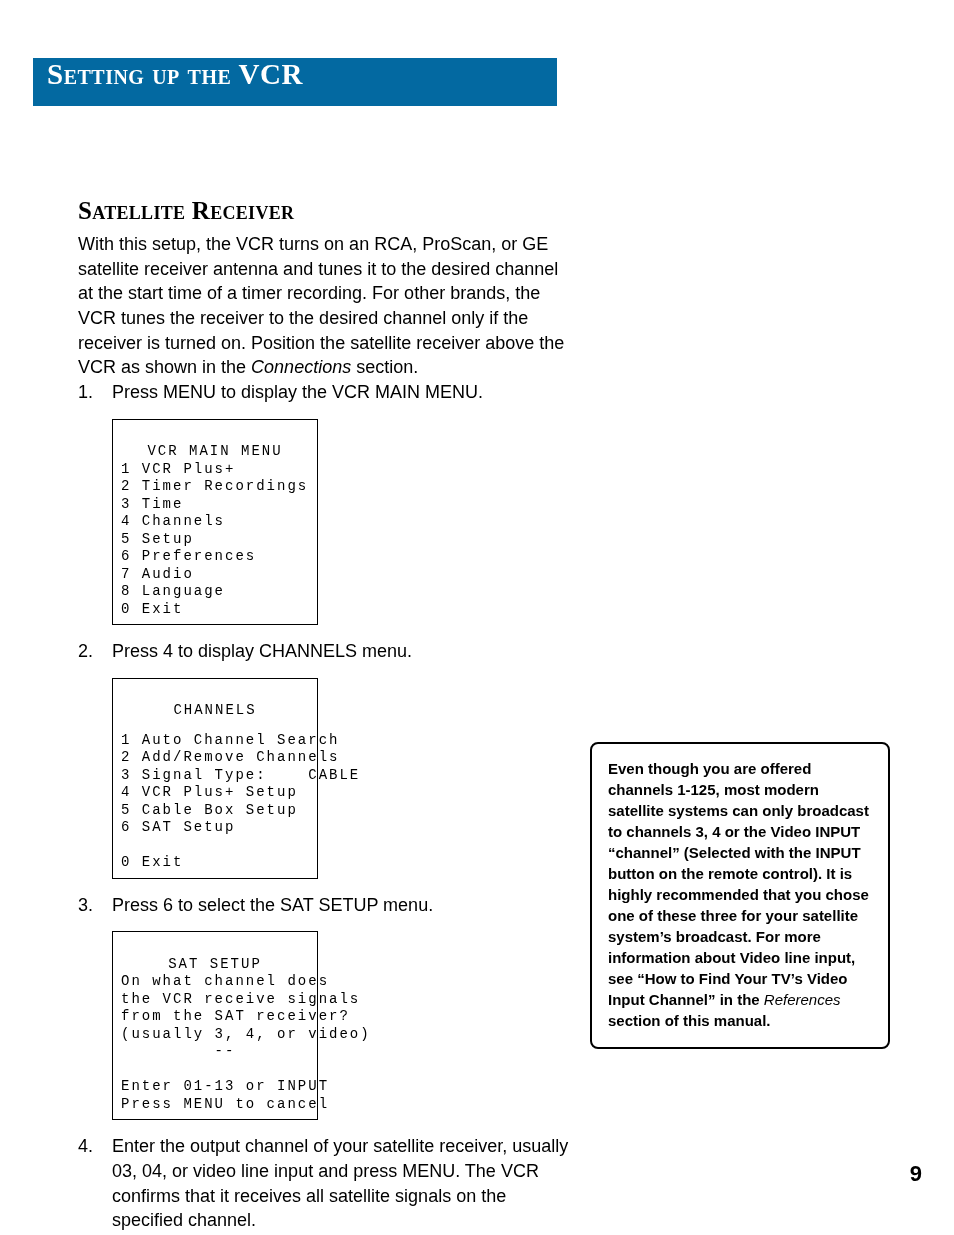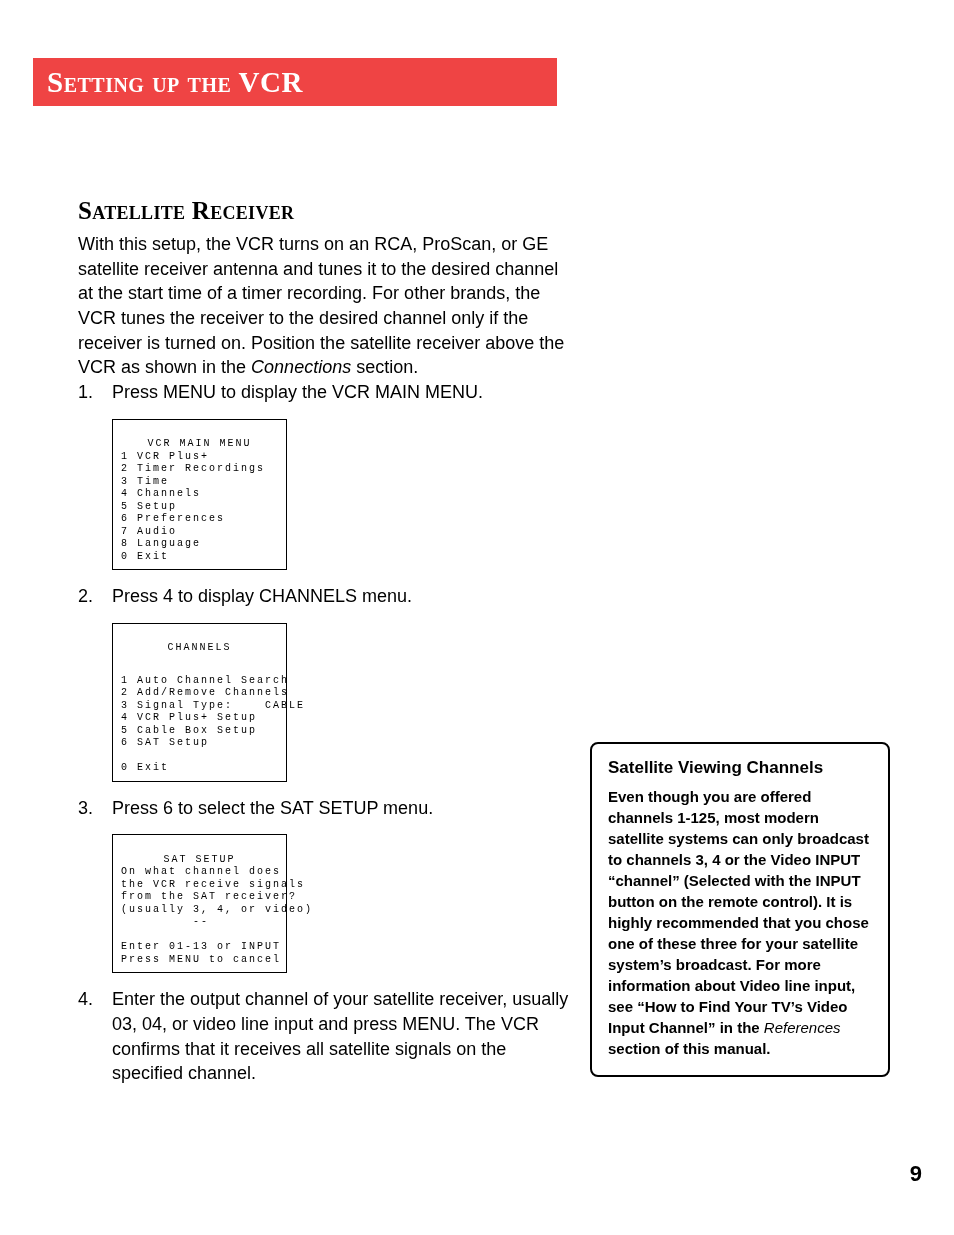--- a/index.html
+++ b/index.html
@@ -10,24 +10,23 @@
     font-family: "Helvetica Neue", Arial, sans-serif;
     color: #000;
     position: relative;
   }
   .title-bar {
     position: absolute;
     left: 33px;
     top: 58px;
     width: 524px;
     height: 48px;
-    background: #ef4444;
+    background: #0369a1;
     color: #fff;
     display: flex;
-    align-items: center;
     padding-left: 14px;
     font-family: Georgia, "Times New Roman", serif;
     font-variant: small-caps;
     font-weight: 700;
     font-size: 29px;
     letter-spacing: 0.5px;
   }
   .content {
     position: absolute;
     left: 78px;
@@ -50,25 +49,25 @@
   .step-row {
     display: flex;
     font-size: 18px;
     line-height: 1.37;
   }
   .step-num { width: 34px; flex: 0 0 34px; }
   .step-txt { flex: 1; }
   .italic { font-style: italic; }
   .menu-box {
     border: 1px solid #000;
-    width: 175px;
+    width: 206px;
     margin-left: 34px;
     padding: 6px 8px 6px 8px;
     font-family: "Courier New", monospace;
-    font-size: 10px;
+    font-size: 14px;
     letter-spacing: 2px;
     line-height: 1.25;
     white-space: pre;
     margin-top: 14px;
     margin-bottom: 14px;
   }
   .menu-box .mtitle { text-align: center; }
   .sidebar {
     position: absolute;
     left: 590px;
@@ -130,21 +129,21 @@
 7 Audio
 8 Language
 0 Exit</div></div>
 
   <div class="step-row">
     <div class="step-num">2.</div>
     <div class="step-txt">Press 4 to display CHANNELS menu.</div>
   </div>
 
   <div class="menu-box">
-<div class="mtitle" style="margin-bottom:20px">CHANNELS</div><div>1 Auto Channel Search
+<div class="mtitle" style="margin-bottom:12px">CHANNELS</div><div>1 Auto Channel Search
 2 Add/Remove Channels
 3 Signal Type:    CABLE
 4 VCR Plus+ Setup
 5 Cable Box Setup
 6 SAT Setup
 
 0 Exit</div></div>
 
   <div class="step-row">
     <div class="step-num">3.</div>
@@ -162,19 +161,18 @@
 Press MENU to cancel</div></div>
 
   <div class="step-row">
     <div class="step-num">4.</div>
     <div class="step-txt">Enter the output channel of your satellite receiver, usually 03, 04, or video line input and press MENU. The VCR confirms that it receives all satellite signals on the specified channel.</div>
   </div>
 
 </div>
 
 <div class="sidebar">
-  <div class="sidebar-title">Satellite Viewing Channels</div>
   <div class="sidebar-body">
     <span>Even though you are offered channels 1-125, most modern satellite systems can only broadcast to channels 3, 4 or the Video INPUT “channel” (Selected with the INPUT button on the remote control). It is highly recommended that you chose one of these three for your satellite system’s broadcast. For more information about Video line input, see “How to Find Your TV’s Video Input Channel” in the </span><span class="italic">References</span><span> section of this manual.</span>
   </div>
 </div>
 
 <div class="page-num">9</div>
 
 </body></html>

